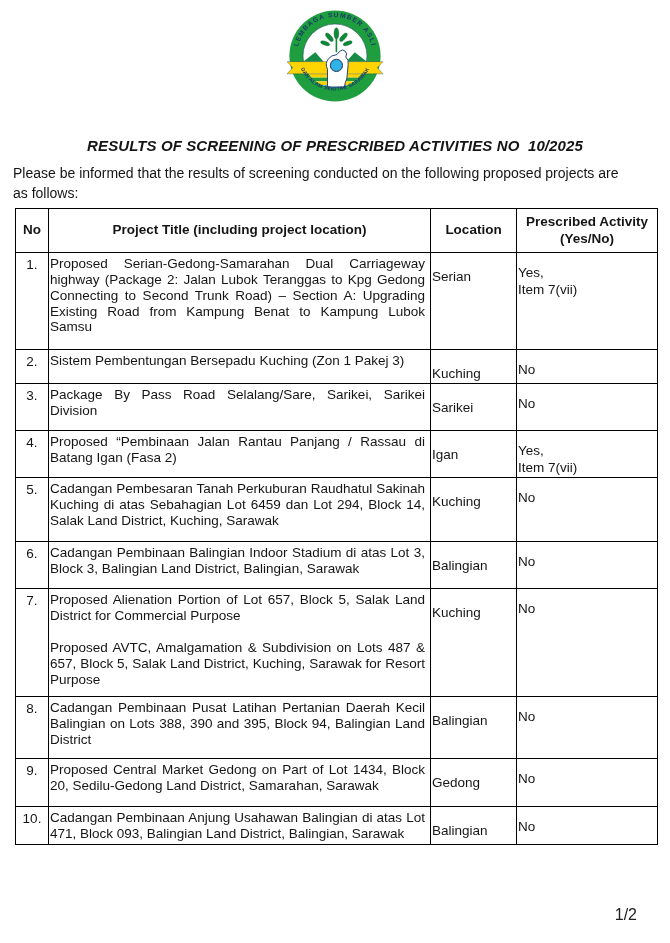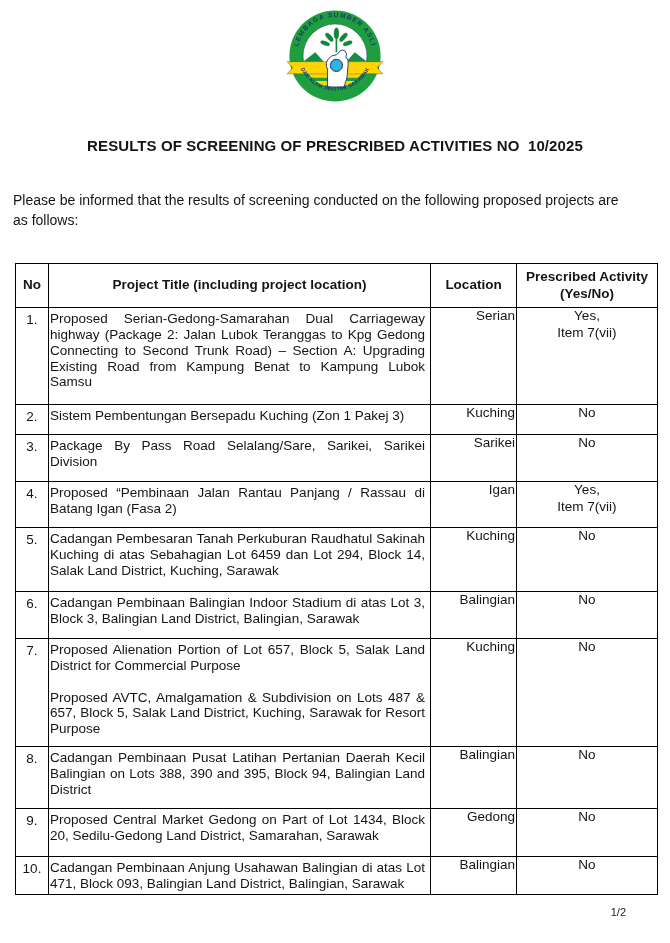--- a/index.html
+++ b/index.html
@@ -17,60 +17,61 @@
   .logo-wrap svg { width: 96px; height: 94px; }
 
   h1.doc-title {
     margin: 36px 0 0 0;
     text-align: center;
     font-size: 15px;
     font-weight: bold;
     letter-spacing: 0.1px;
     white-space: pre;
     color: #151515;
+    font-style: italic;
   }
 
   p.intro {
-    margin: 37px 13px 0 13px;
+    margin: 10px 13px 0 13px;
     font-size: 14px;
     line-height: 1.42;
     white-space: pre-line;
     color: #151515;
   }
 
   table.results {
     border-collapse: collapse;
     table-layout: fixed;
     width: 642px;
-    margin: 32px 0 0 15px;
+    margin: 4px 0 0 15px;
   }
   table.results th, table.results td {
     border: 1.5px solid #000000;
     font-size: 13.5px;
     vertical-align: top;
     color: #151515;
   }
   table.results th {
     font-weight: bold;
     text-align: center;
     vertical-align: middle;
     line-height: 1.3;
     padding: 3px 2px;
   }
   th.pre, td.act { white-space: pre-line; }
   td.no  { text-align: center; padding-top: 4px; line-height: 1.18; }
   td.ttl { text-align: justify; padding: 3px 5px 2px 1px; line-height: 1.18; white-space: pre-line; }
-  td.loc { text-align: right; padding-top: 0; line-height: 1.18; }
-  td.act { text-align: center; padding-top: 0; line-height: 1.25; }
+  td.loc { text-align: left; padding-top: 16px; line-height: 1.18; }
+  td.act { text-align: left; padding-top: 12px; line-height: 1.25; }
 
   .pagenum {
     position: absolute;
     top: 906px;
-    right: 44px;
-    font-size: 11px;
+    right: 33px;
+    font-size: 16px;
     color: #222222;
   }
 </style>
 </head>
 <body>
 
 <div class="page">
 
   <div class="logo-wrap">
     <svg viewBox="0 0 200 200" aria-hidden="true">

